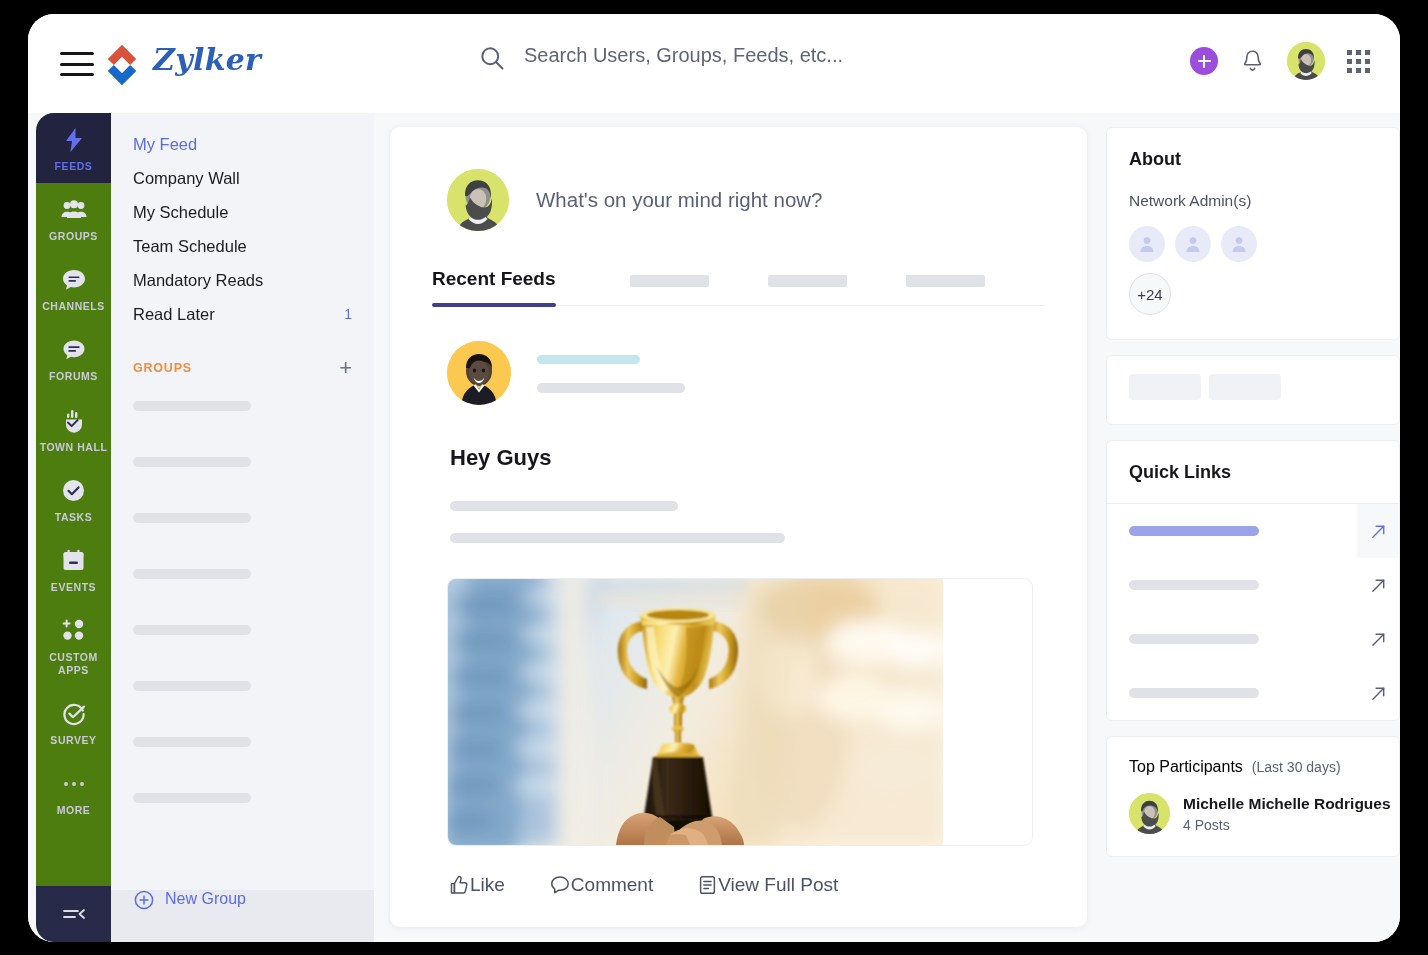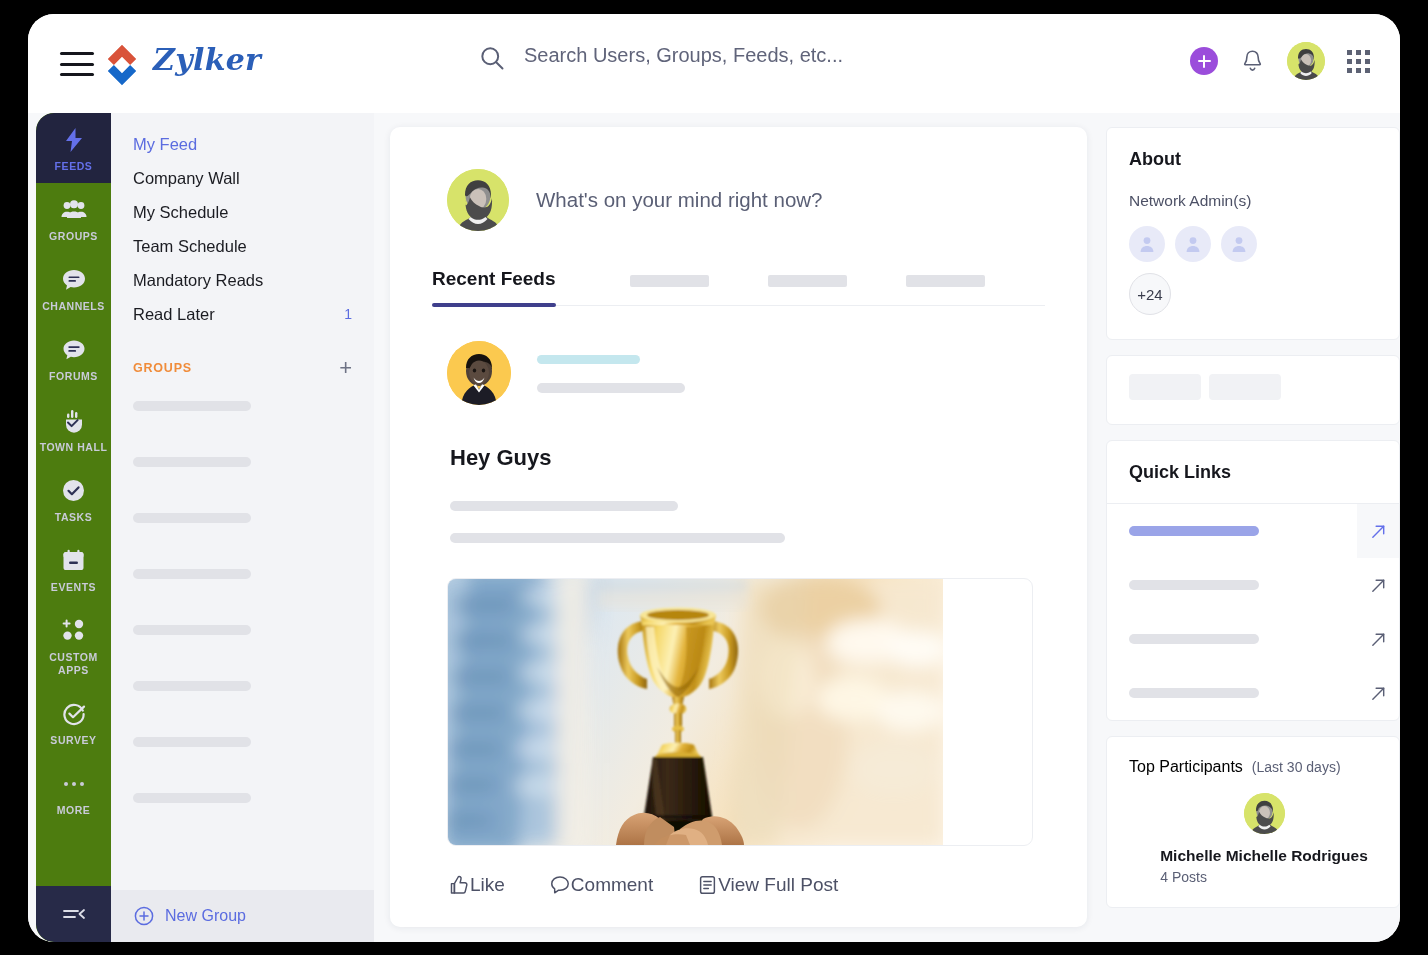--- a/index.html
+++ b/index.html
@@ -152,21 +152,21 @@
   .subnav-section .sect-add {
     font-size: 22px; color: #6e7385; line-height: 1; cursor: pointer; font-weight: 300;
   }
   .ph-list { margin-top: 22px; padding: 0 22px; }
   .ph-bar { height: 10px; background: #e1e2e7; border-radius: 5px; margin-bottom: 46px; }
 
   .new-group {
     position: absolute; left: 0; bottom: 0;
     width: 263px; height: 52px;
     background: #e9eaef;
-    display: flex; align-items: center; gap: 11px;
+    display: flex; align-items: flex-start; gap: 11px;
     padding-left: 23px; cursor: pointer;
   }
   .new-group-label { font-size: 16px; color: #5b6ce0; }
 
   
   .feed-col {
     position: absolute; left: 362px; top: 14px;
     width: 697px; height: 800px;
     background: #ffffff;
     border-radius: 10px;
@@ -289,21 +289,21 @@
     cursor: pointer;
   }
   .ql-bar { height: 10px; border-radius: 5px; background: #e1e2e7; width: 130px; }
   .ql-row.active .ql-bar { background: #9aa4e8; }
   .ql-arrow {
     width: 42px; height: 54px;
     display: flex; align-items: center; justify-content: center;
   }
   .ql-row.active .ql-arrow { background: #f7f8fa; }
 
-  .tp-body { padding: 17px 0 22px 22px; display: flex; align-items: center; gap: 13px; flex-direction: column; }
+  .tp-body { padding: 17px 0 22px 22px; display: flex; align-items: center; gap: 13px; }
   .tp-avatar {
     width: 41px; height: 41px; border-radius: 50%;
     background: #d7e36a; overflow: hidden; position: relative; flex: 0 0 auto;
   }
   .tp-name { font-size: 15.5px; font-weight: 700; color: #16171d; }
   .tp-posts { font-size: 14px; color: #5a5f75; margin-top: 4px; }
 </style>
 </head>
 <body>
 

